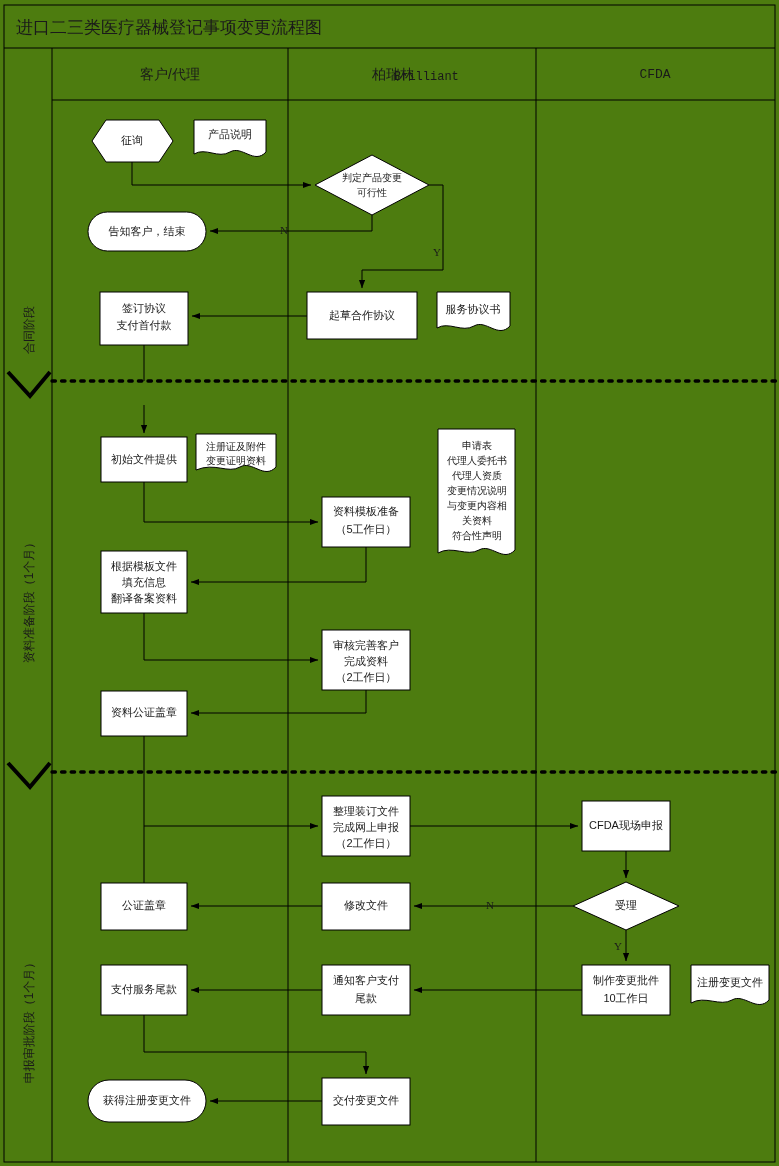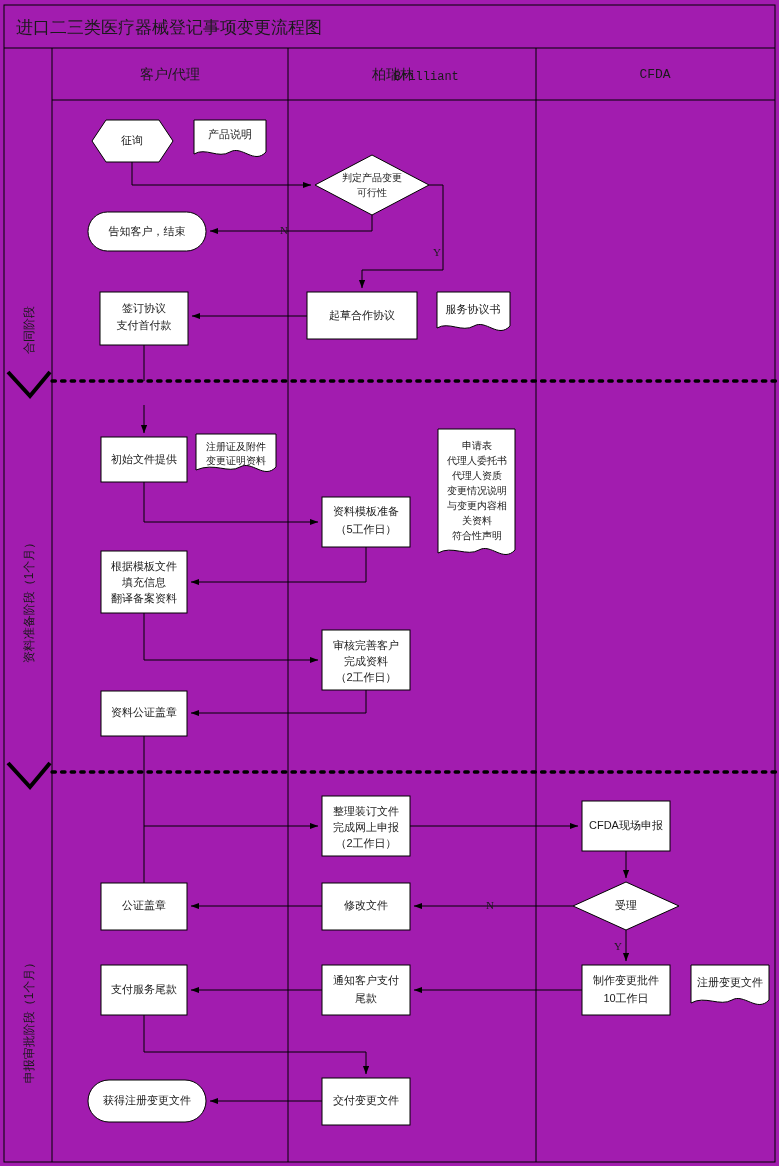--- a/index.html
+++ b/index.html
@@ -1,17 +1,17 @@
 <!DOCTYPE html>
 <html><head>
 <meta charset="utf-8">
 <style>
   html,body{margin:0;padding:0;background:#ffffff;}
   body{font-family:"Liberation Sans","DejaVu Sans",sans-serif;}
-  #page{position:relative;width:779px;height:1166px;background:#a21caf;overflow:hidden;}
+  #page{position:relative;width:779px;height:1166px;background:#4d7c0f;overflow:hidden;}
   svg{position:absolute;left:0;top:0;}
   .node-text{font-family:"Liberation Sans","DejaVu Sans",sans-serif;font-size:11px;fill:#1a1a1a;text-anchor:middle;dominant-baseline:middle;}
   .node-text-sm{font-size:10px;}
   .title-text{font-family:"Liberation Sans","DejaVu Sans",sans-serif;font-size:17px;fill:#1a1a1a;}
   .hdr-text{font-family:"Liberation Sans","DejaVu Sans",sans-serif;font-size:14px;fill:#1a1a1a;text-anchor:middle;dominant-baseline:middle;}
   .hdr-text-en{font-family:"Liberation Mono","DejaVu Sans Mono",monospace;font-size:12px;fill:#1a1a1a;}
   .phase-text{font-family:"Liberation Sans","DejaVu Sans",sans-serif;font-size:12px;fill:#1a1a1a;text-anchor:middle;dominant-baseline:middle;}
   .edge-lbl{font-family:"Liberation Serif","DejaVu Serif",serif;font-size:11px;fill:#1a1a1a;text-anchor:middle;dominant-baseline:middle;}
   .shape{fill:#ffffff;stroke:#000000;stroke-width:1;}
   .lane{stroke:#000000;stroke-width:1;fill:none;}

